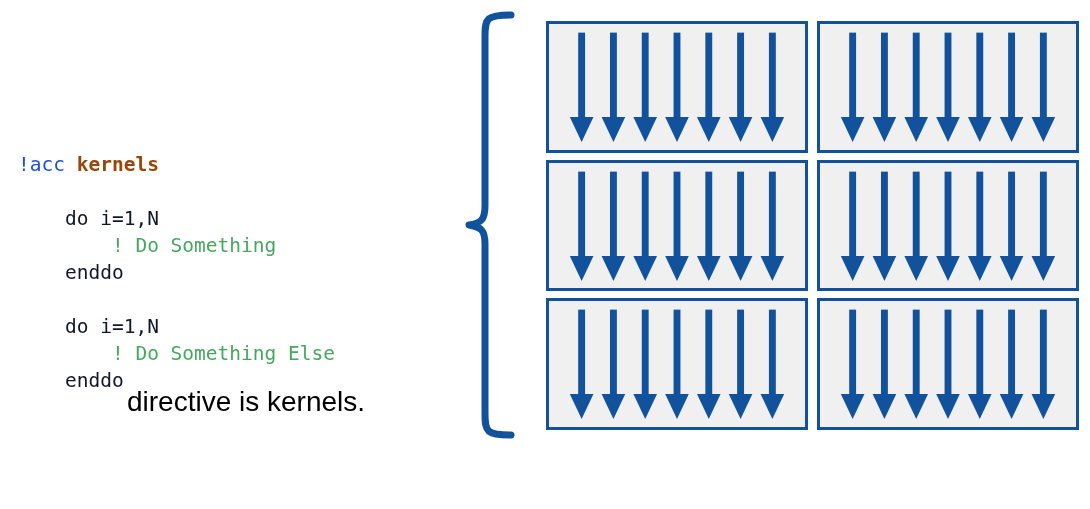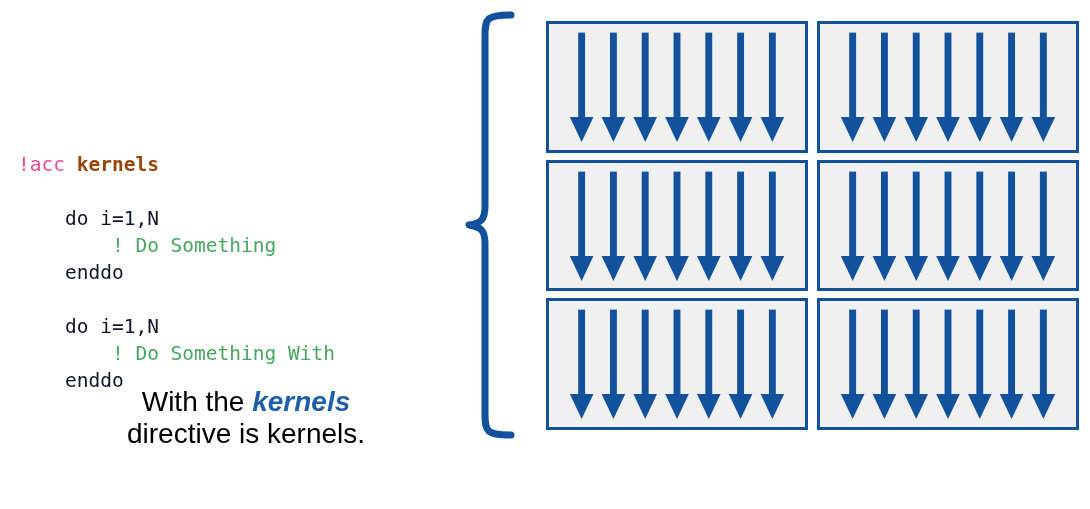--- a/index.html
+++ b/index.html
@@ -28,21 +28,21 @@
     position: absolute;
     left: 18px;
     top: 131px;
     font-family: "DejaVu Sans Mono", monospace;
     font-size: 19.5px;
     line-height: 27px;
     white-space: pre;
     color: #1a1a1a;
   }
   .code-line { white-space: pre; }
-  .tok-directive   { color: #ec4899; }
+  .tok-directive   { color: #1d4ed8; }
   .tok-directive-b { color: #9C4508; font-weight: bold; }
   .tok-comment     { color: #46A85E; margin-top: 44px; }
   .tok-code        { color: #0f172a; }
 
   #caption {
     position: absolute;
     left: 60px;
     top: 386px;
     width: 372px;
     text-align: center;
@@ -98,25 +98,24 @@
 
 <div id="code-panel">
 
   <pre id="code-block"><span class="code-line"><span class="tok-directive">!acc </span><span class="tok-directive-b">kernels</span></span>
 <span class="code-line">&nbsp;</span>
 <span class="code-line"><span class="tok-code">    do i=1,N</span></span>
 <span class="code-line"><span class="tok-comment">        ! Do Something</span></span>
 <span class="code-line"><span class="tok-code">    enddo</span></span>
 <span class="code-line">&nbsp;</span>
 <span class="code-line"><span class="tok-code">    do i=1,N</span></span>
-<span class="code-line"><span class="tok-comment">        ! Do Something With</span></span>
+<span class="code-line"><span class="tok-comment">        ! Do Something Else</span></span>
 <span class="code-line"><span class="tok-code">    enddo</span></span></pre>
 
   <div id="caption">
-    <div><span>With the </span><span class="kw-blue">kernels</span></div>
     <div>directive is kernels.</div>
   </div>
 
 </div>
 
 <div id="diagram">
 
   <div id="brace-wrap">
     <svg viewBox="0 0 60 430" width="60" height="430" preserveAspectRatio="none">
       <path d="M 48 5

